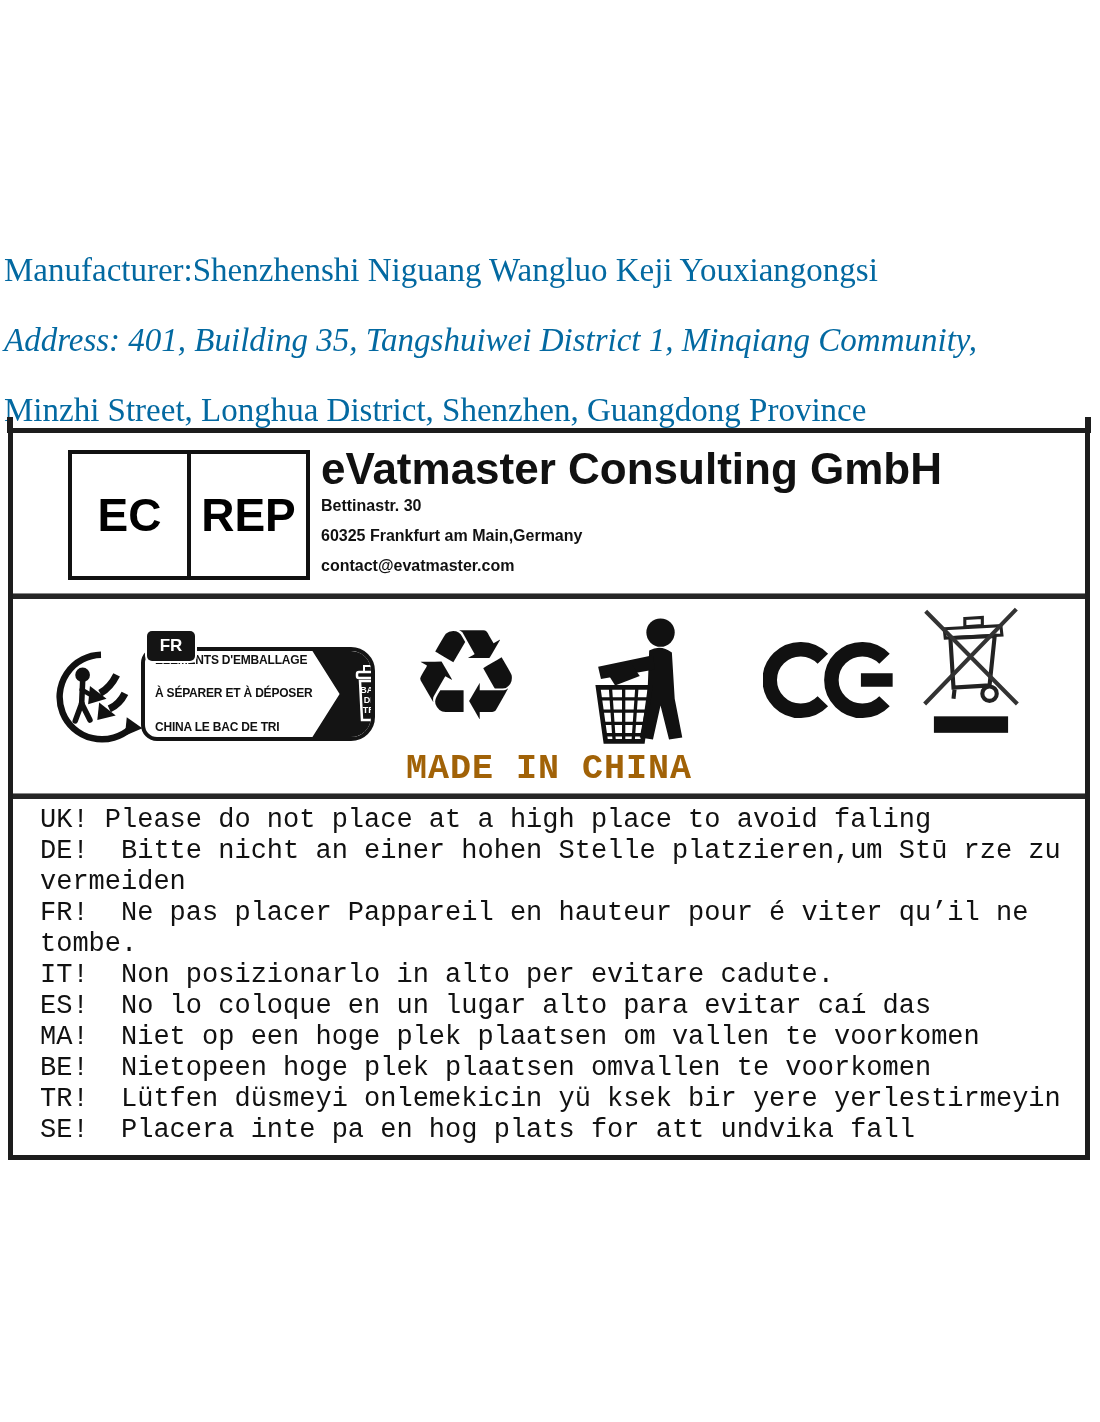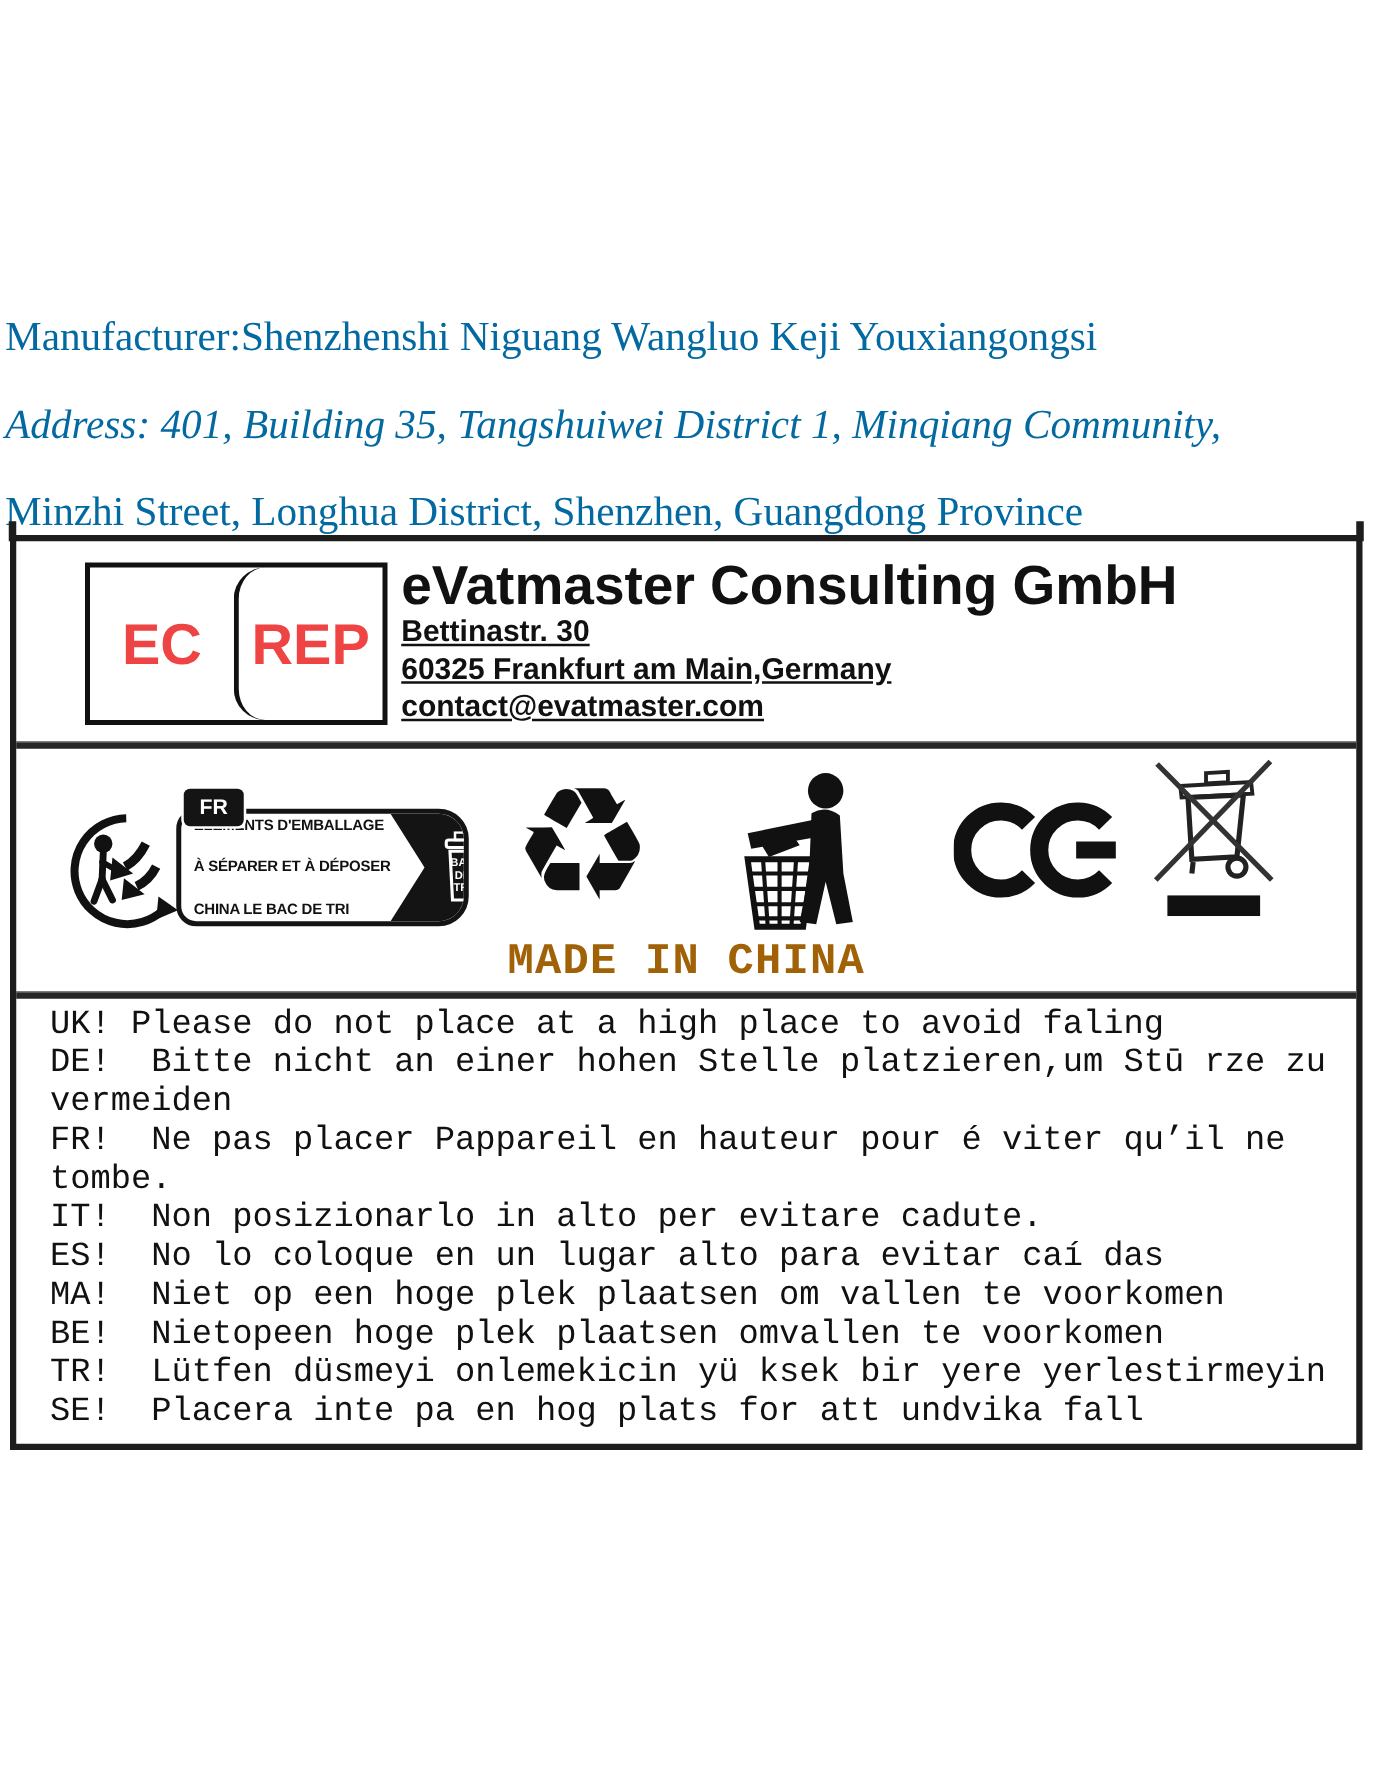--- a/index.html
+++ b/index.html
@@ -18,25 +18,25 @@
   .tick{position:absolute;width:6px;height:16px;background:#1d1d1d;top:-16px;}
   .tick-left{left:-6px;} .tick-right{right:-6px;}
   .divider{position:absolute;left:0;width:100%;height:6px;background:#262626;
            border-top:1px solid #888;box-sizing:border-box;}
   .div-1{top:160px;} .div-2{top:360px;}
 
   
   .ecrep{position:absolute;left:55px;top:17px;width:242px;height:130px;
          border:4px solid #111;box-sizing:border-box;display:flex;background:#fff;}
   .ecrep .cell{flex:1;display:flex;align-items:center;justify-content:center;
-               font:700 46px "Liberation Sans",sans-serif;color:#ef4444;border-radius:25px;}
+               font:700 46px "Liberation Sans",sans-serif;color:#000000;}
   .ecrep .cell.sep{border-left:4px solid #111;}
   .company{position:absolute;left:308px;top:14px;font-family:"Liberation Sans",sans-serif;color:#111;}
   .company .name{font-weight:700;font-size:44px;line-height:44px;white-space:nowrap;}
-  .company .sub{font-weight:700;font-size:24px;line-height:30px;white-space:nowrap;text-decoration:underline;}
+  .company .sub{font-weight:700;font-size:16px;line-height:30px;white-space:nowrap;}
 
   
   .sym{position:absolute;}
   .triman{left:42px;top:217px;width:92px;height:94px;}
   .frwrap{left:128px;top:198px;width:234px;height:112px;}
   .fr-tab{position:absolute;left:6px;top:0;width:48px;height:30px;background:#141414;
           border-radius:5px;color:#fff;font:700 17px "Liberation Sans",sans-serif;
           display:flex;align-items:center;justify-content:center;z-index:2;box-shadow:0 0 0 2px #fff;}
   .fr-pill{position:absolute;left:0;top:16px;width:234px;height:94px;border:4px solid #141414;
            border-radius:16px 24px 24px 16px;background:#fff;box-sizing:border-box;

